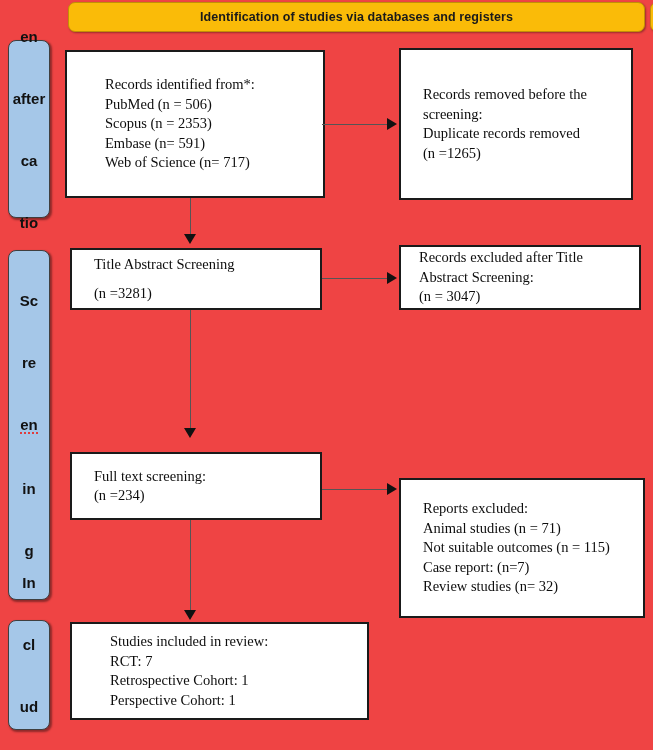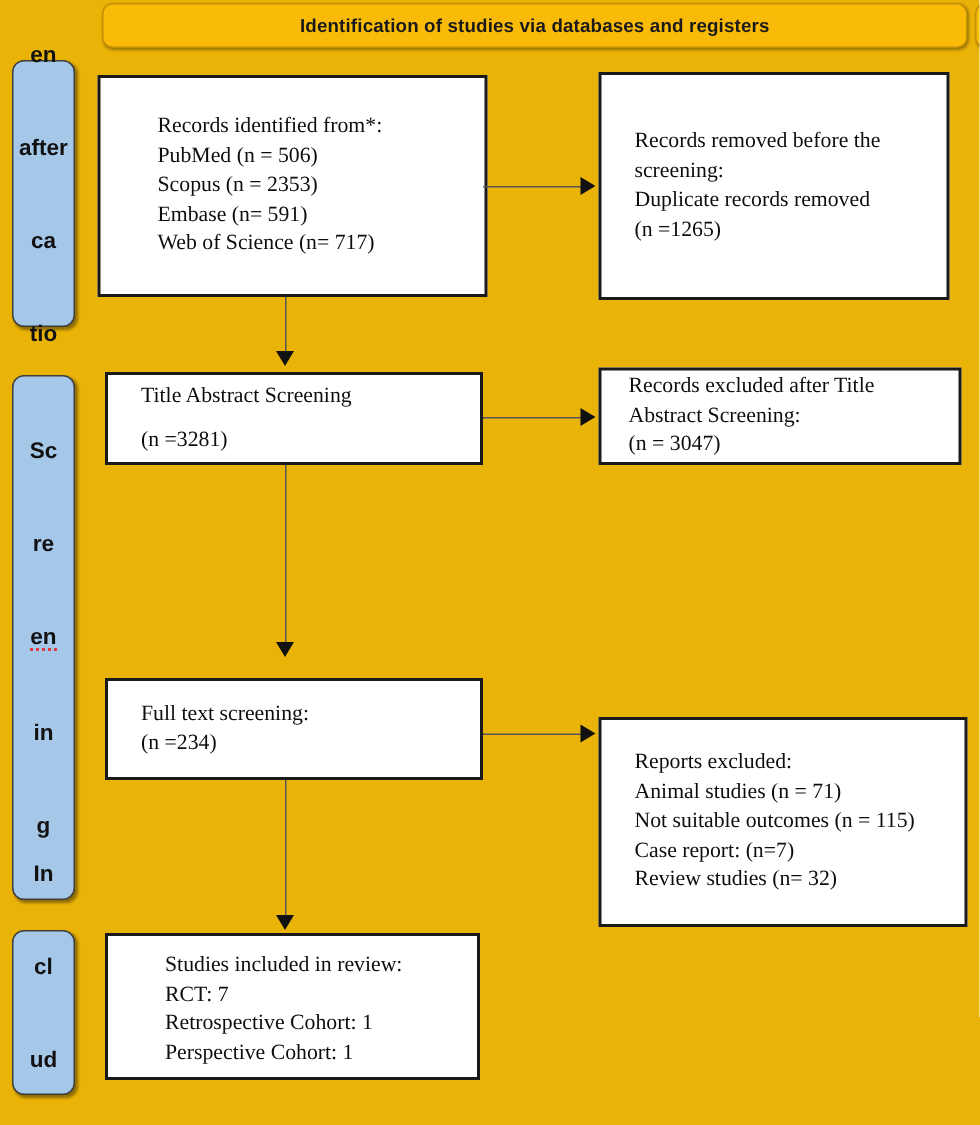--- a/index.html
+++ b/index.html
@@ -8,21 +8,21 @@
     padding: 0;
     background: #ffffff;
   }
   body {
     font-family: "Liberation Serif", serif;
   }
   #canvas {
     position: relative;
     width: 653px;
     height: 750px;
-    background: #eab308;
+    background: #ef4444;
     overflow: hidden;
     text-decoration: underline;
   }
 
   
   .banner {
     position: absolute;
     box-sizing: border-box;
     background: #FABB08;
     border: 1px solid #C28F05;
@@ -98,21 +98,21 @@
     color: #0d0d0d;
   }
   .box .ln { display: block; white-space: nowrap; }
 
   .box-records-identified { left: 65px;  top: 50px;  width: 260px; height: 148px; }
   .box-records-removed    { left: 399px; top: 48px;  width: 234px; height: 152px; }
   .box-title-abstract     { left: 70px;  top: 248px; width: 252px; height: 62px; gap: 10px;  }
   .box-title-excluded     { left: 399px; top: 245px; width: 242px; height: 65px;  }
   .box-fulltext           { left: 70px;  top: 452px; width: 252px; height: 68px;  }
   .box-reports-excluded   { left: 399px; top: 438px; width: 246px; height: 140px; margin-top: 40px; }
-  .box-included           { left: 70px;  top: 622px; width: 250px; height: 98px; justify-content: flex-end;  }
+  .box-included           { left: 70px;  top: 622px; width: 299px; height: 98px;  }
 
   .box-records-identified .ln,
   .box-records-removed .ln,
   .box-reports-excluded .ln,
   .box-included .ln { padding-left: 28px; }
   .box-records-removed .ln,
   .box-reports-excluded .ln { padding-left: 12px; }
   .box-title-abstract .ln,
   .box-fulltext .ln { padding-left: 12px; }
   .box-title-excluded .ln { padding-left: 8px; }

